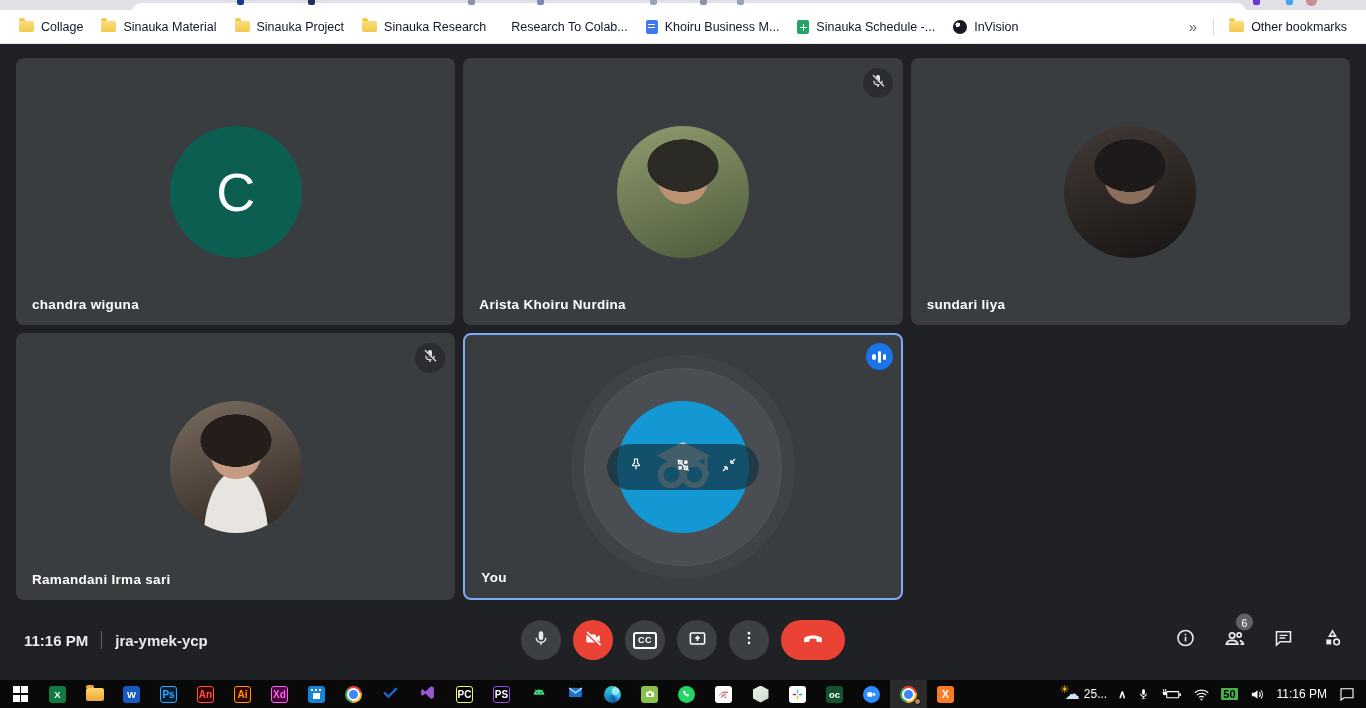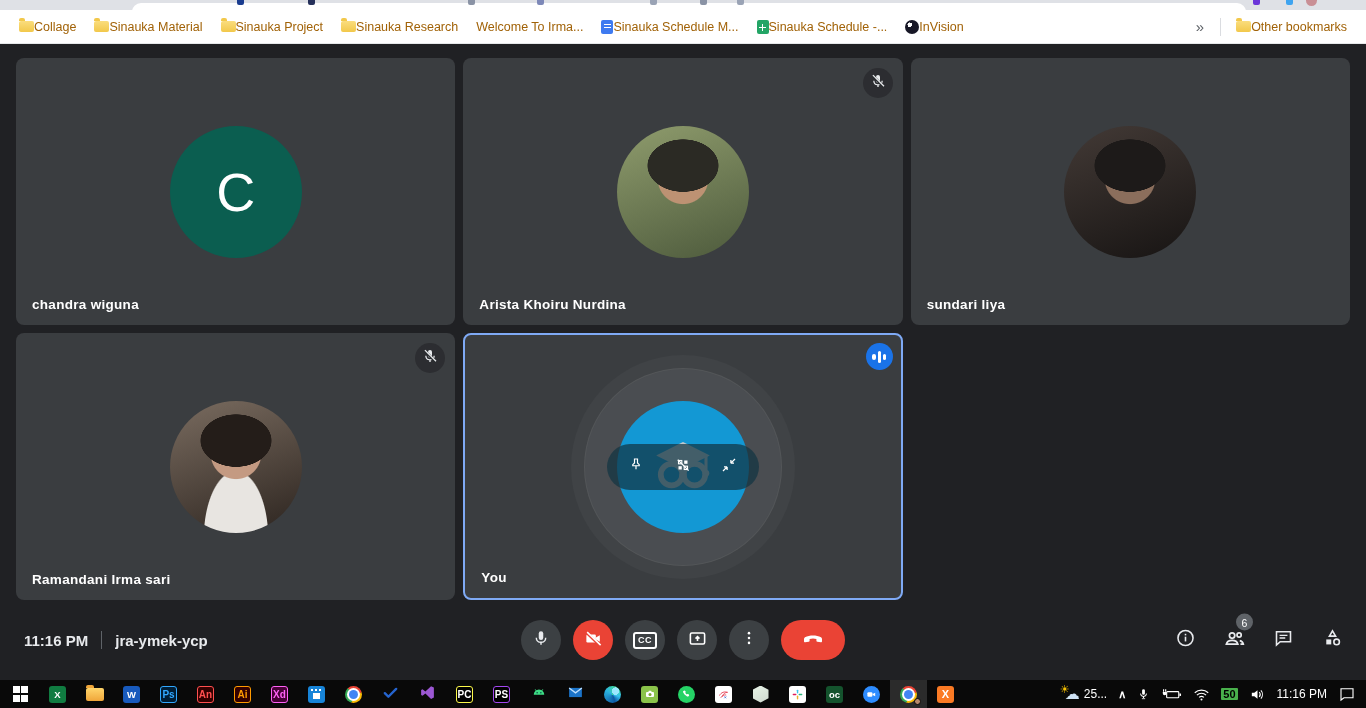--- a/index.html
+++ b/index.html
@@ -8,22 +8,22 @@
 
   
   .browser-top { position:relative; height:10px; background:#dfe1e6; overflow:hidden; }
   .omnibox { position:absolute; left:132px; right:120px; top:3px; height:16px;
              background:#fff; border-radius:9px 9px 0 0; }
   .frag { position:absolute; top:0; width:7px; height:5px; border-radius:0 0 2px 2px; }
 
   
   .bookmarks-bar { height:34px; background:#fff; display:flex; align-items:center;
                    padding:0 10px; border-bottom:1px solid #e6e8ea; }
-  .bm-item { display:flex; align-items:center; padding:0 9px; height:26px;
-             border-radius:13px; font-size:12.5px; color:#a16207; white-space:nowrap; cursor:pointer; }
+  .bm-item { display:flex; align-items:center; gap:7px; padding:0 9px; height:26px;
+             border-radius:13px; font-size:12.5px; color:#0f172a; white-space:nowrap; cursor:pointer; }
   .bm-spacer { flex:1; }
   .bm-chevron { font-size:15px; color:#5f6368; padding:0 10px; cursor:pointer; }
   .bm-divider { width:1px; height:18px; background:#dadce0; margin:0 6px; }
   .ico-folder { width:15px; height:11px; background:linear-gradient(#fadd7d,#f2c84b);
                 border-radius:2px; position:relative; flex:none; }
   .ico-folder::before { content:""; position:absolute; top:-3px; left:0; width:6px; height:3px;
                 background:#f2c84b; border-radius:2px 2px 0 0; }
   .ico-colab { color:#f9ab00; font-weight:bold; font-size:15px; line-height:1; flex:none; }
   .ico-docs { width:12px; height:14px; background:#3e7af0; border-radius:2px; flex:none;
               position:relative; }
@@ -157,25 +157,25 @@
     <div class="bm-item">
       <span class="ico-folder"></span>
       <span>Sinauka Project</span>
     </div>
     <div class="bm-item">
       <span class="ico-folder"></span>
       <span>Sinauka Research</span>
     </div>
     <div class="bm-item">
       <span class="ico-colab"></span>
-      <span>Welcome To Irma...</span>
+      <span>Research To Colab...</span>
     </div>
     <div class="bm-item">
       <span class="ico-docs"></span>
-      <span>Sinauka Schedule M...</span>
+      <span>Khoiru Business M...</span>
     </div>
     <div class="bm-item">
       <span class="ico-sheets"></span>
       <span>Sinauka Schedule -...</span>
     </div>
     <div class="bm-item">
       <span class="ico-invision"></span>
       <span>InVision</span>
     </div>
     <div class="bm-spacer"></div>

